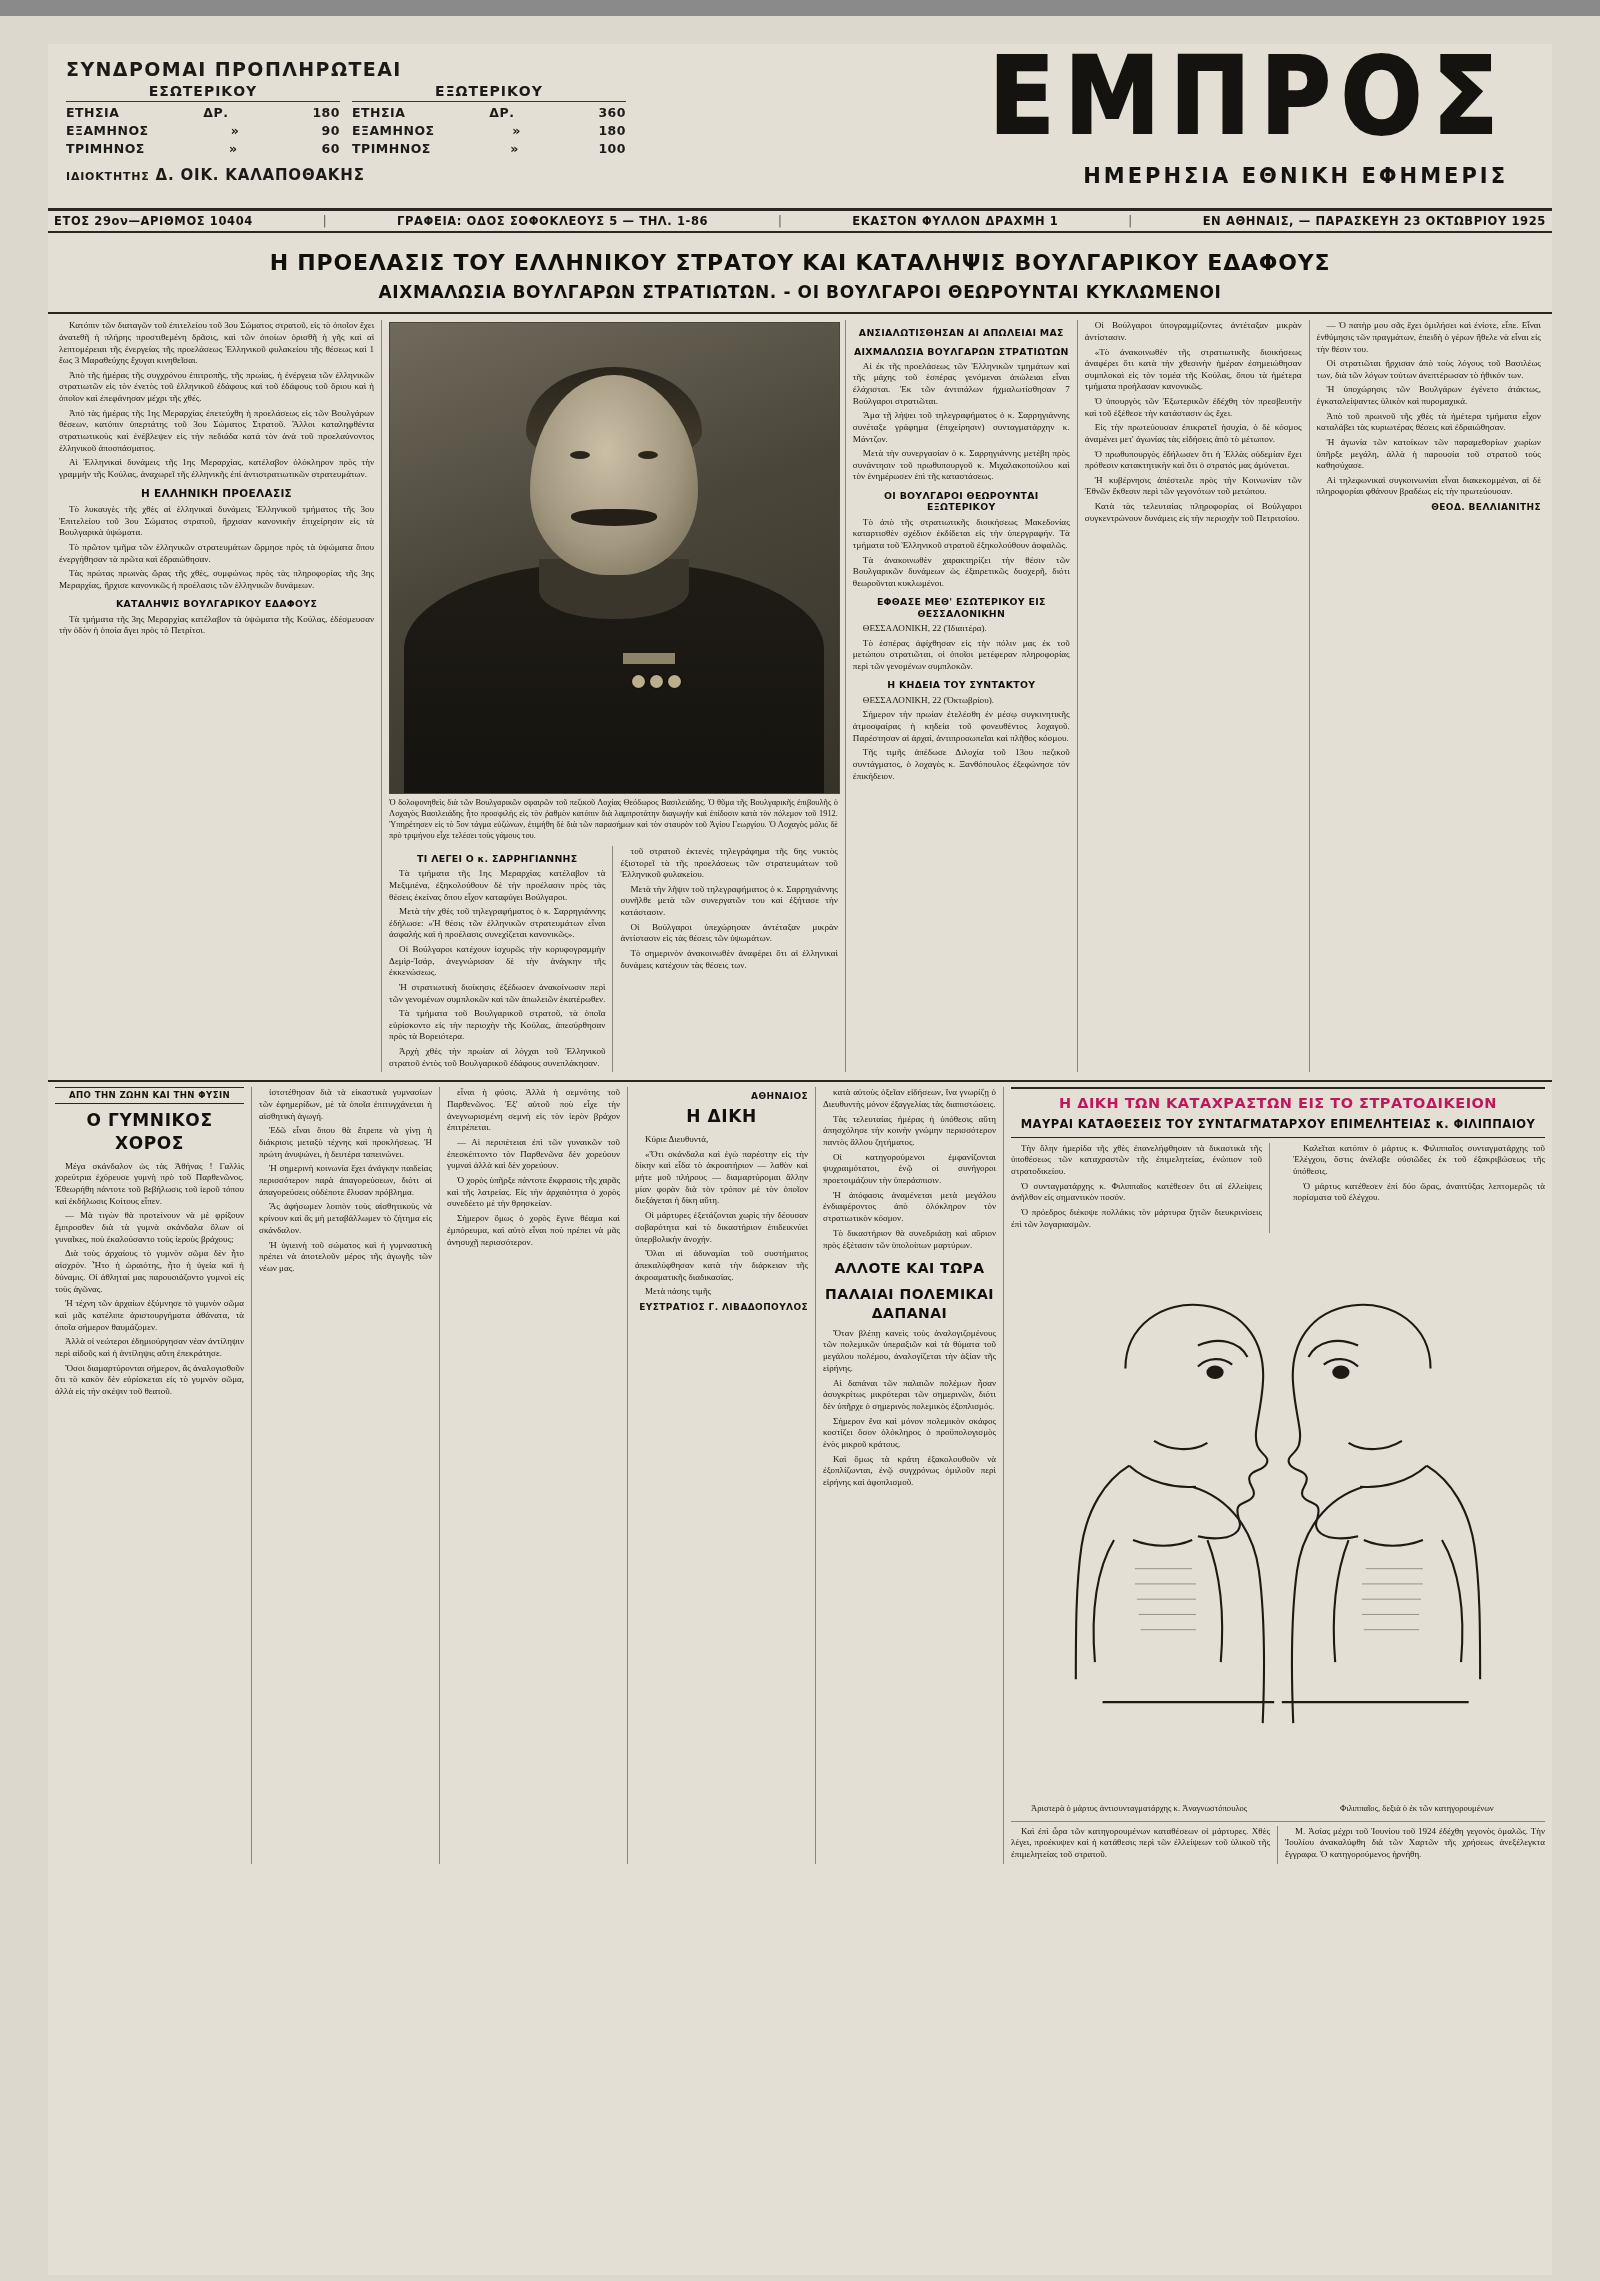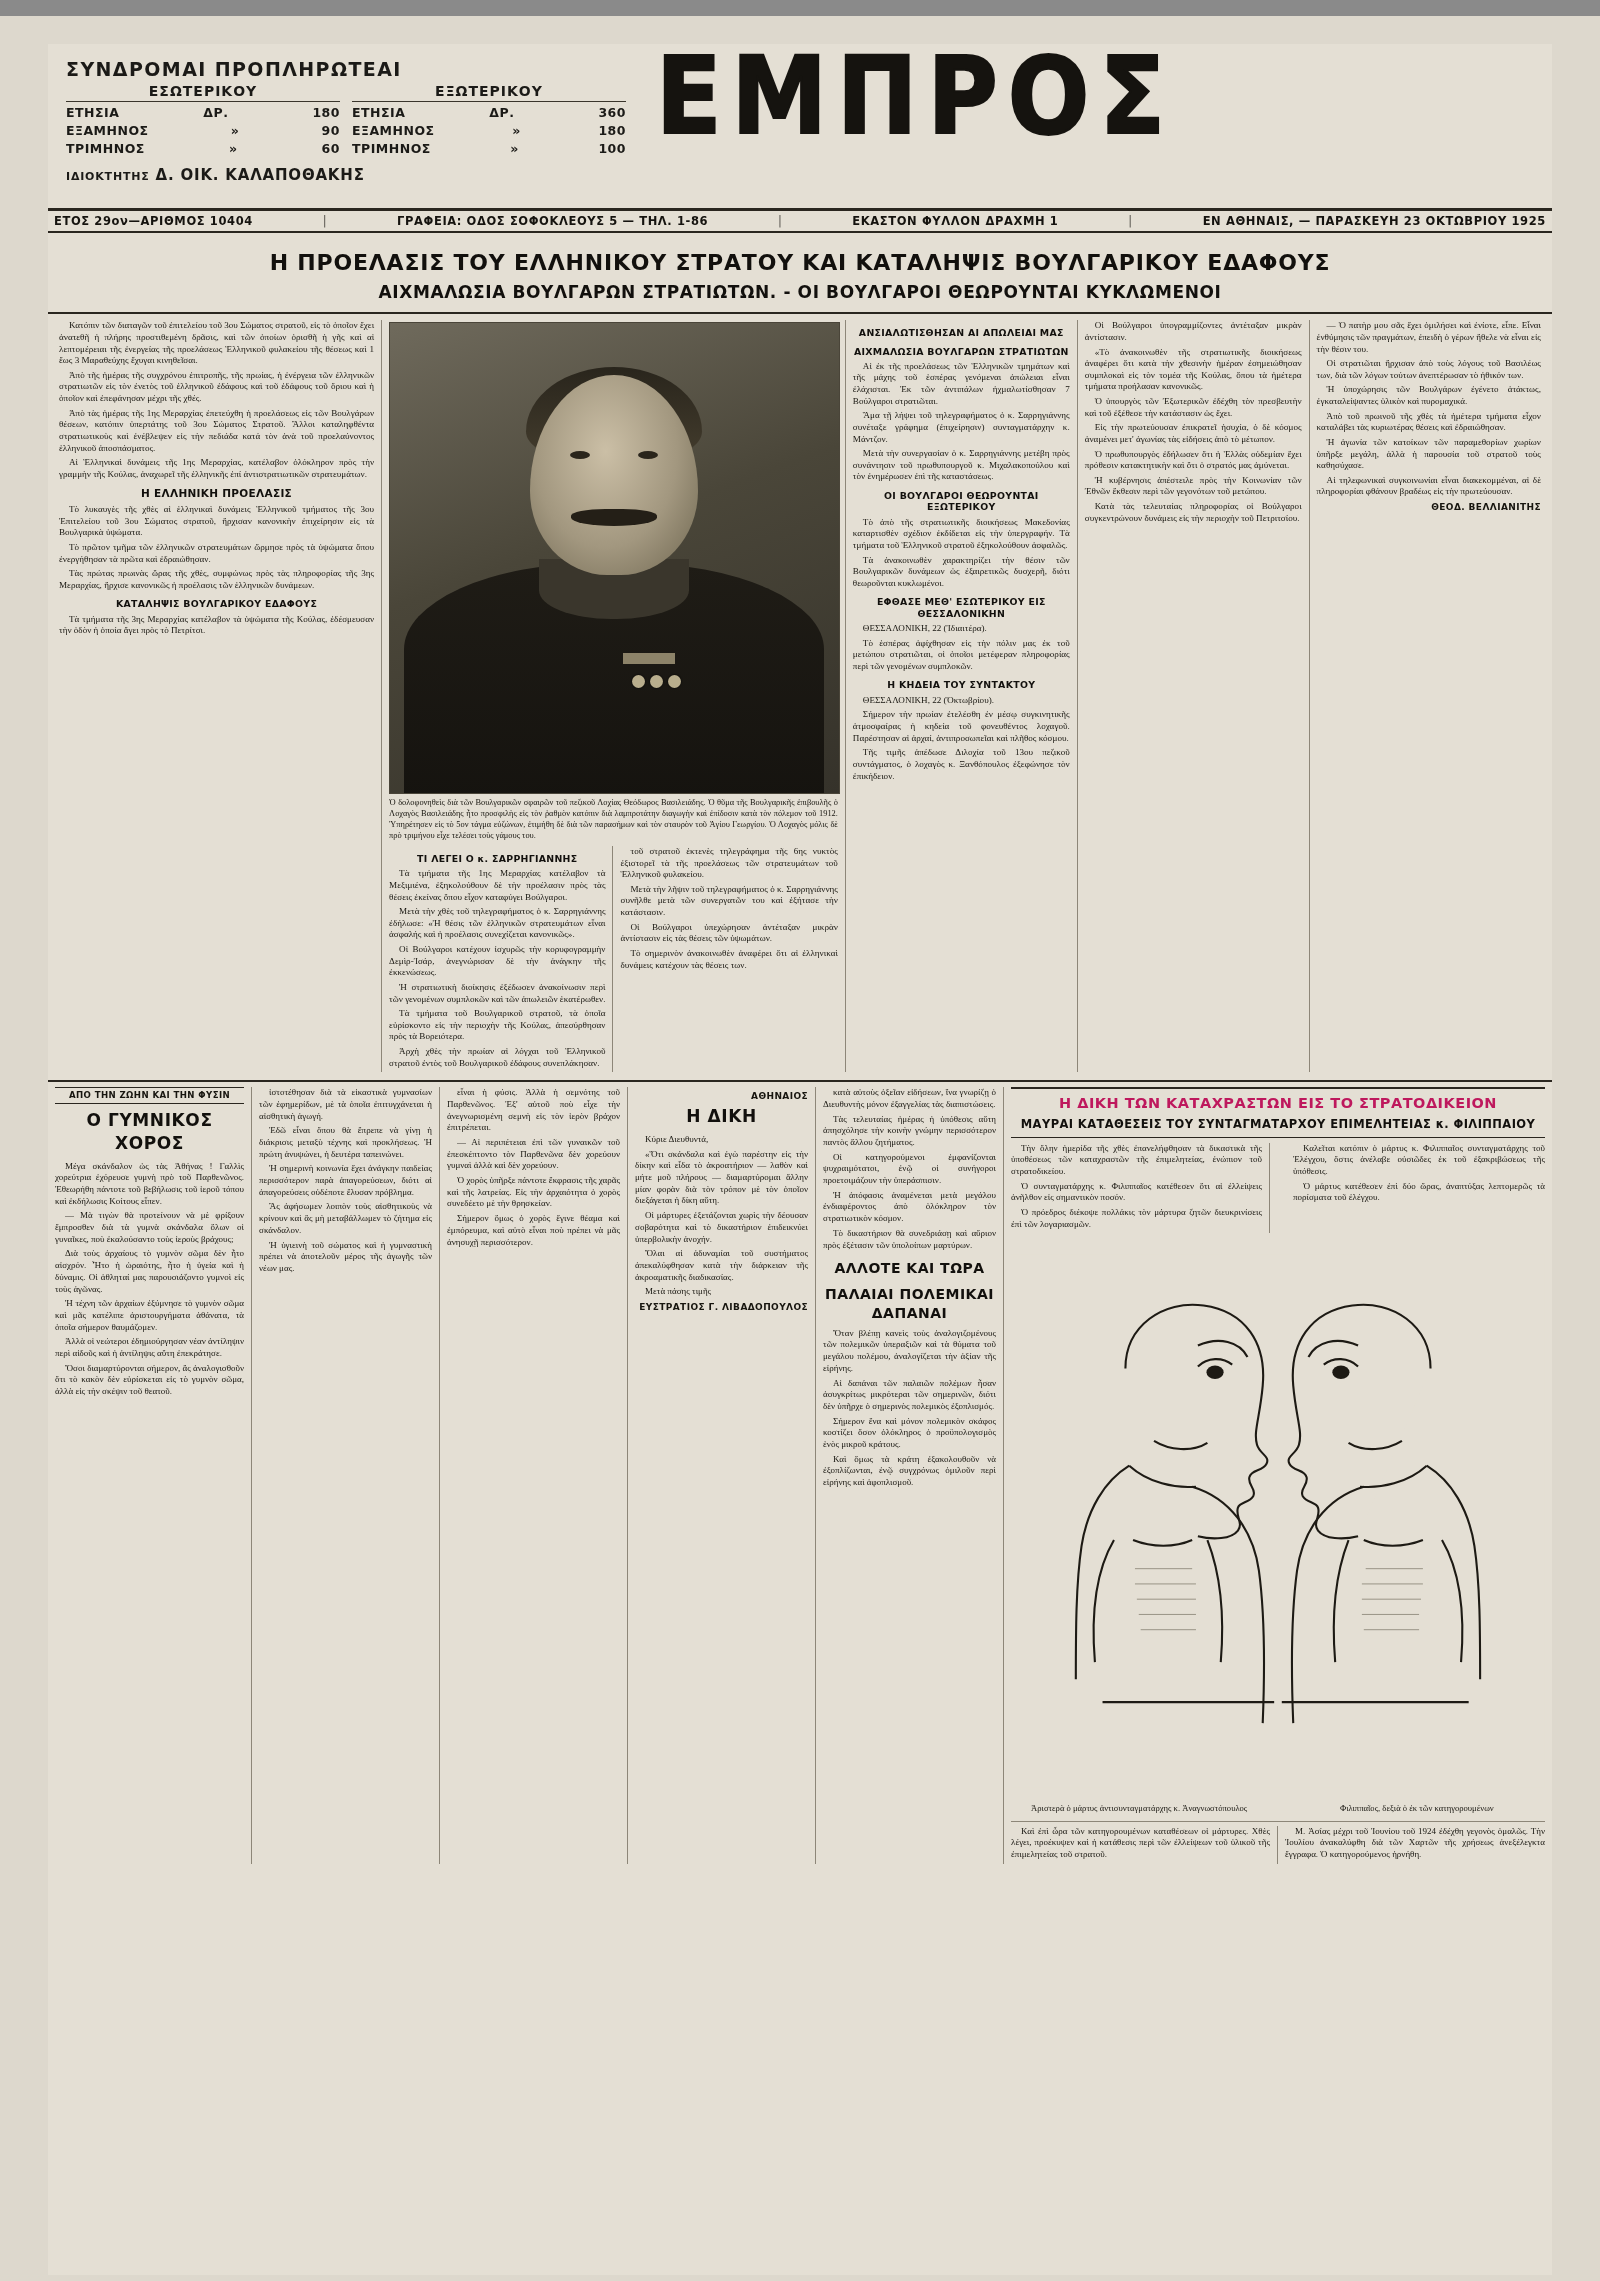--- a/index.html
+++ b/index.html
@@ -49,21 +49,21 @@
   }
   .rate{display:flex;justify-content:space-between;font-size:12.5px;line-height:1.45;}
   .rate .lbl{letter-spacing:.5px;}
   .rate .val{letter-spacing:.5px;}
   .owner{
     margin-top:8px;font-family:"DejaVu Sans", sans-serif;font-weight:bold;
     font-size:15px;letter-spacing:.8px;
   }
   .owner .small{font-size:11px;}
   .logo{
-    position:absolute;left:608px;top:4px;width:820px;text-align:left;
+    position:absolute;left:640px;top:4px;width:820px;text-align:right;
   }
   .logo .word{
     font-family:"DejaVu Sans", sans-serif;
     font-weight:bold;
     font-size:96px;
     letter-spacing:10px;
     line-height:1;
     color:#15130f;
     -webkit-text-stroke:2px #15130f;
     transform:scaleY(1.12);
@@ -260,20 +260,21 @@
               </div>
           </div>
         </div>
         <div class="owner">
           <span class="small">ΙΔΙΟΚΤΗΤΗΣ</span>
           <span>Δ. ΟΙΚ. ΚΑΛΑΠΟΘΑΚΗΣ</span>
         </div>
       </div>
       <div class="logo">
         <div class="word">ΕΜΠΡΟΣ</div>
+        <div class="tagline">ΗΜΕΡΗΣΙΑ ΕΘΝΙΚΗ ΕΦΗΜΕΡΙΣ</div>
       </div>
     </div>
 
     <div class="inforule"></div>
     <div class="infobar">
       <span>ΕΤΟΣ 29ον—ΑΡΙΘΜΟΣ 10404</span>
       <span class="sep">|</span>
       <span>ΓΡΑΦΕΙΑ: ΟΔΟΣ ΣΟΦΟΚΛΕΟΥΣ 5 — ΤΗΛ. 1-86</span>
       <span class="sep">|</span>
       <span>ΕΚΑΣΤΟΝ ΦΥΛΛΟΝ ΔΡΑΧΜΗ 1</span>

